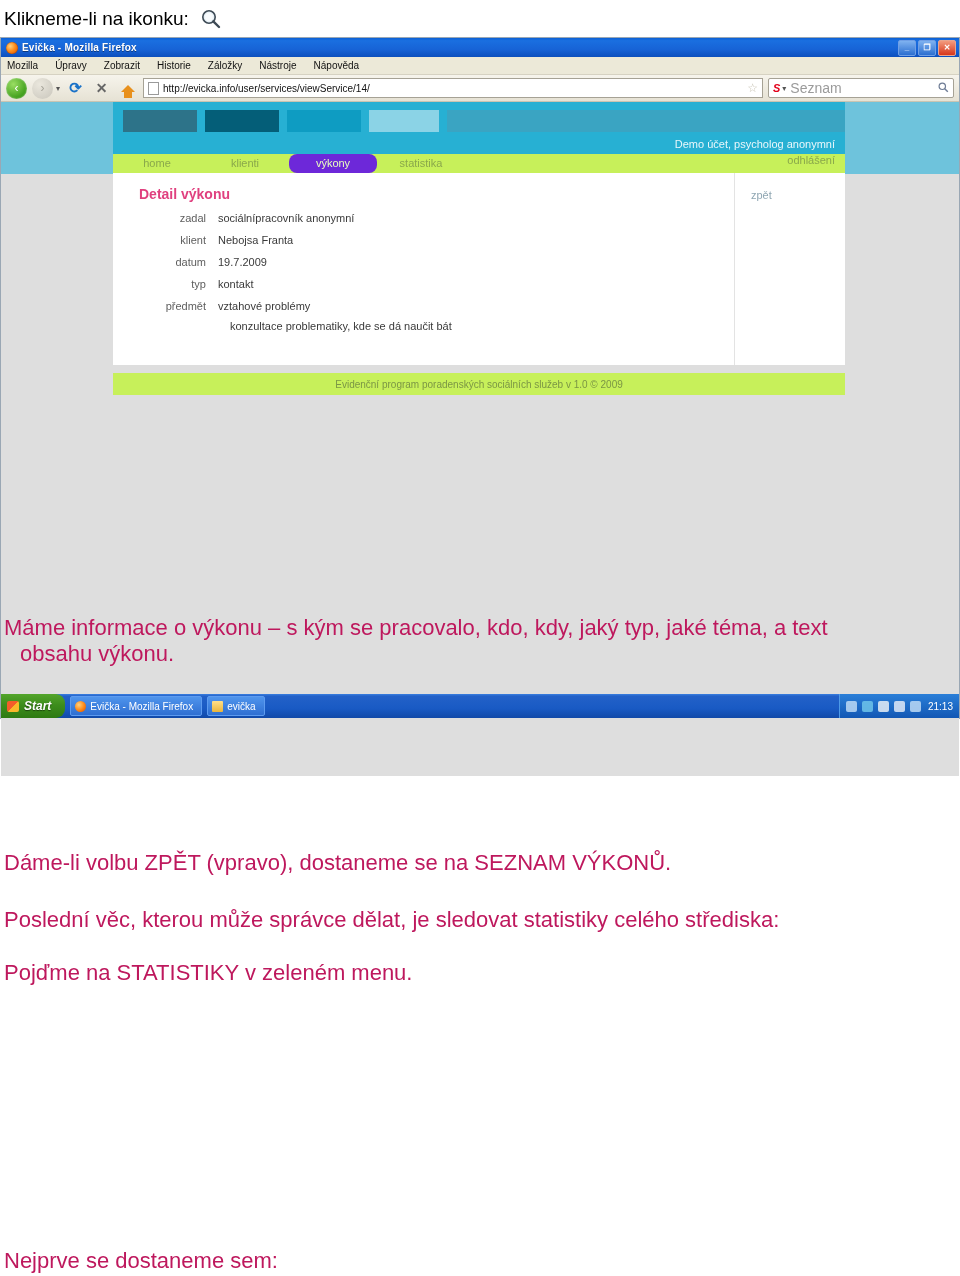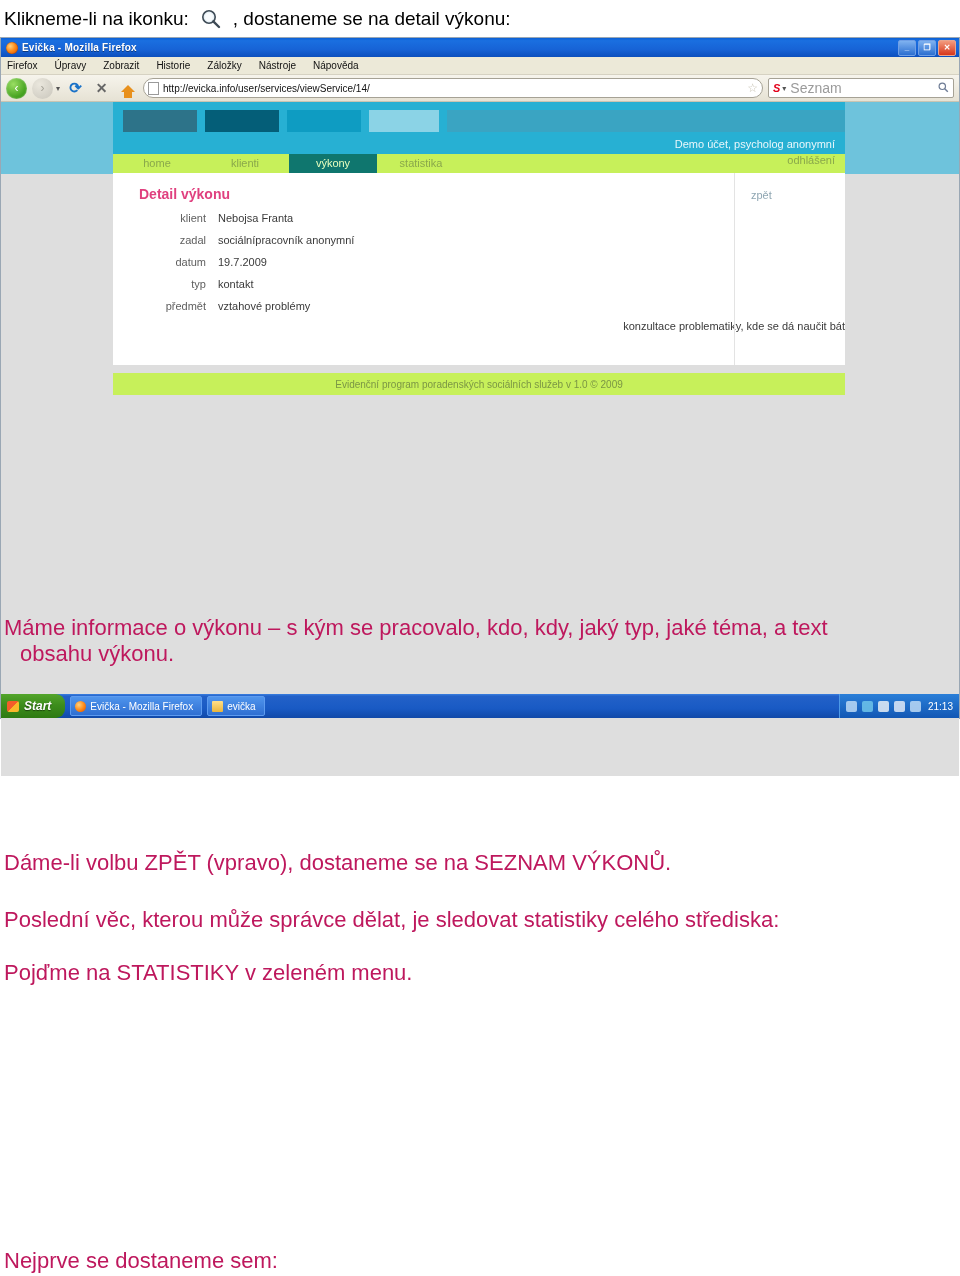--- a/index.html
+++ b/index.html
@@ -84,21 +84,21 @@
   .reload{color:#1a72c8;font-size:15px;font-weight:bold;}
   .stopx{color:#666;font-size:14px;font-weight:bold;}
   .homeic{
     width:0;height:0;border-left:7px solid transparent;border-right:7px solid transparent;
     border-bottom:7px solid #e8901c;position:relative;
   }
   .homeic:after{
     content:"";position:absolute;left:-4px;top:7px;width:8px;height:6px;background:#e8901c;
   }
   .urlbox{
-    flex:1;height:18px;background:#fff;border:1px solid #a6a295;border-radius:10px;
+    flex:1;height:18px;background:#fff;border:1px solid #a6a295;border-radius:0;
     display:flex;align-items:center;padding:0 4px;gap:4px;min-width:0;
   }
   .pageic{width:9px;height:11px;background:#fff;border:1px solid #9a9a9a;flex:0 0 auto;}
   .urltext{font-size:10px;color:#111;white-space:nowrap;overflow:hidden;}
   .star{color:#c9c5b6;font-size:12px;margin-left:auto;}
   .srchbox{
     width:176px;height:18px;background:#fff;border:1px solid #a6a295;border-radius:2px;
     display:flex;align-items:center;padding:0 4px;gap:4px;
   }
   .slogo{color:#e2001a;font-weight:bold;font-size:11px;font-style:italic;}
@@ -121,40 +121,40 @@
   .blocks{display:flex;gap:8px;}
   .blk{height:22px;}
   .acct{
     position:absolute;right:10px;bottom:4px;color:#e9f7fb;font-size:11px;
   }
   .navgreen{
     height:19px;background:#c7f05a;display:flex;
     font-size:11px;color:#8aa84b;position:relative;
   }
   .navitem{width:88px;text-align:center;line-height:19px;}
-  .navitem.active{background:#0f766e;color:#e8ffbe;}
+  .navitem.active{background:#6d28d9;color:#e8ffbe;border-radius:8px;}
   .logout{position:absolute;right:10px;color:#8aa84b;}
   .cardbody{
     background:#fff;position:relative;padding:0;min-height:192px;
   }
   .divider{
     position:absolute;left:621px;top:0;width:1px;height:192px;background:#e3e3e3;
   }
   .zpet{position:absolute;left:638px;top:16px;font-size:11px;color:#8fa6b2;}
   .h1{
     color:#e0407f;font-size:14px;font-weight:bold;padding:13px 0 0 26px;
   }
   .rows{padding:10px 0 0 0;}
   .row{display:flex;align-items:baseline;margin-bottom:10px;}
   .lbl{
     width:105px;text-align:right;font-size:11px;color:#5e5e5e;padding-right:12px;
     box-sizing:border-box;
   }
   .val{font-size:11px;color:#3a3a3a;}
-  .note{padding-left:60px;font-size:11px;color:#3a3a3a;margin-top:-2px;text-align:right;}
+  .note{padding-left:117px;font-size:11px;color:#3a3a3a;margin-top:-2px;}
   .cardfoot{
     height:22px;background:#c7f05a;display:flex;align-items:center;justify-content:center;
     font-size:10px;color:#7b9645;margin-top:8px;
   }
 
   
   .taskbar{
     position:absolute;left:0;bottom:0;width:100%;height:24px;
     background:linear-gradient(180deg,#3a7fe0 0%,#2361c8 9%,#195ac4 60%,#1149a8 100%);
     display:flex;align-items:center;
@@ -202,37 +202,36 @@
 
 <div class="intro">
   <span class="t">Klikneme-li na ikonku:</span>
   <span class="mag">
     <svg width="26" height="22" viewBox="0 0 26 22">
       <circle cx="10" cy="9" r="6.2" fill="#e8f1f7" stroke="#3d4a55" stroke-width="1.6"></circle>
       <circle cx="10" cy="9" r="4" fill="#ffffff" opacity=".7"></circle>
       <line x1="14.3" y1="13.4" x2="20" y2="19" stroke="#3d4a55" stroke-width="2.4" stroke-linecap="round"></line>
     </svg>
   </span>
-  <span class="t">, dostaneme se na detail výkonu:</span>
 </div>
 
 <div class="shot">
 
   <div class="titlebar">
     <span class="ffico"></span>
     <span class="wintitle">Evička - Mozilla Firefox</span>
     <span class="winbtns">
       <span class="winbtn">_</span>
       <span class="winbtn">❐</span>
       <span class="winbtn close">✕</span>
     </span>
   </div>
 
   <div class="menubar">
-    <span>Firefox</span>
+    <span>Mozilla</span>
     <span>Úpravy</span>
     <span>Zobrazit</span>
     <span>Historie</span>
     <span>Záložky</span>
     <span>Nástroje</span>
     <span>Nápověda</span>
   </div>
 
   <div class="navbar">
     <span class="navbtn">
@@ -290,26 +289,26 @@
       </div>
 
       <div class="cardbody">
         <div class="divider"></div>
         <span class="zpet">zpět</span>
 
         <div class="h1">Detail výkonu</div>
 
         <div class="rows">
           <div class="row">
+            <span class="lbl">zadal</span>
+            <span class="val">sociálnípracovník anonymní</span>
+          </div>
+          <div class="row">
             <span class="lbl">klient</span>
             <span class="val">Nebojsa Franta</span>
-          </div>
-          <div class="row">
-            <span class="lbl">zadal</span>
-            <span class="val">sociálnípracovník anonymní</span>
           </div>
           <div class="row">
             <span class="lbl">datum</span>
             <span class="val">19.7.2009</span>
           </div>
           <div class="row">
             <span class="lbl">typ</span>
             <span class="val">kontakt</span>
           </div>
           <div class="row">

